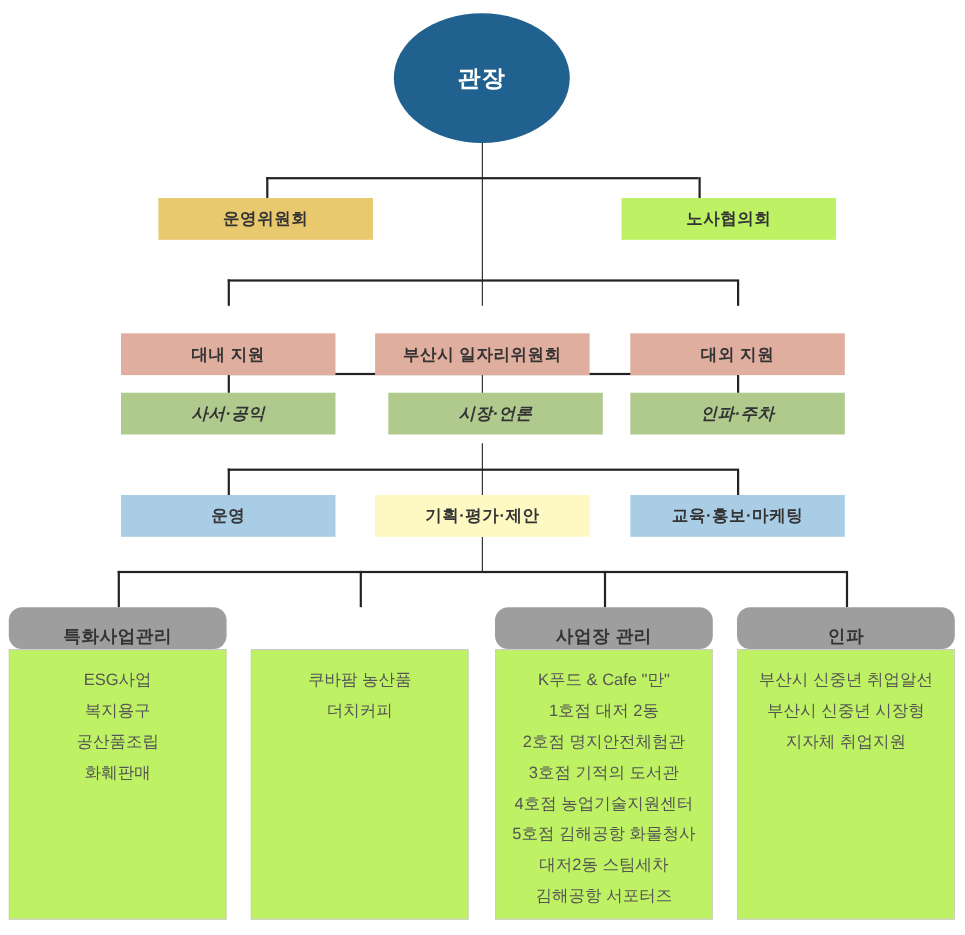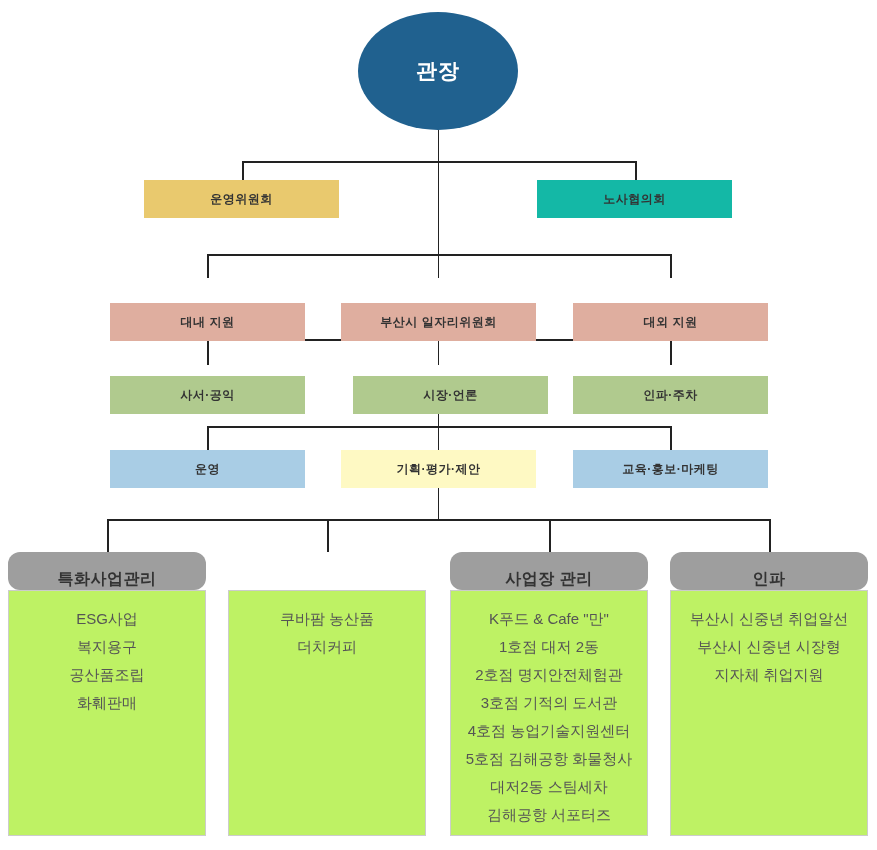--- a/index.html
+++ b/index.html
@@ -24,28 +24,28 @@
     color: #ffffff;
     font-size: 21px; font-weight: bold;
     letter-spacing: 1px;
   }
 
   
   .node {
     position: absolute;
     width: 195px; height: 38px;
     display: flex; align-items: center; justify-content: center;
-    font-size: 12px; font-weight: bold;
+    font-size: 15px; font-weight: bold;
     color: #333333;
     letter-spacing: 0.5px;
   }
 
   .row2 { top: 180px; }
   .row3 { top: 278px; margin-top: 25px; }
-  .row4 { top: 376px; }
+  .row4 { top: 357px; font-style: italic; }
   .row5 { top: 450px; }
 
   .x-l2-left  { left: 144px; }
   .x-l2-right { left: 537px; }
   .x-left   { left: 110px; }
   .x-mid    { left: 341px; }
   .x-right  { left: 573px; }
 
   
   .line { position: absolute; background: #222222; }
@@ -118,21 +118,21 @@
   <div class="line vline" style="left:549px; top:519px; height:33px;"></div>
   <div class="line vline" style="left:769px; top:519px; height:33px;"></div>
 
   <div class="root-node" style="background-color: rgb(32, 97, 143);">
     <span>관장</span>
   </div>
 
   <div class="node row2 x-l2-left" style="background-color: rgb(233, 201, 110);">
     <span>운영위원회</span>
   </div>
-  <div class="node row2 x-l2-right" style="background-color: #14b8a6;">
+  <div class="node row2 x-l2-right" style="background-color: #bef264; margin-left: 28px;">
     <span>노사협의회</span>
   </div>
 
   <div class="node row3 x-left" style="background-color: rgb(223, 174, 159);">
     <span>대내 지원</span>
   </div>
   <div class="node row3 x-mid" style="background-color: rgb(223, 174, 159);">
     <span>부산시 일자리위원회</span>
   </div>
   <div class="node row3 x-right" style="background-color: rgb(223, 174, 159);">

